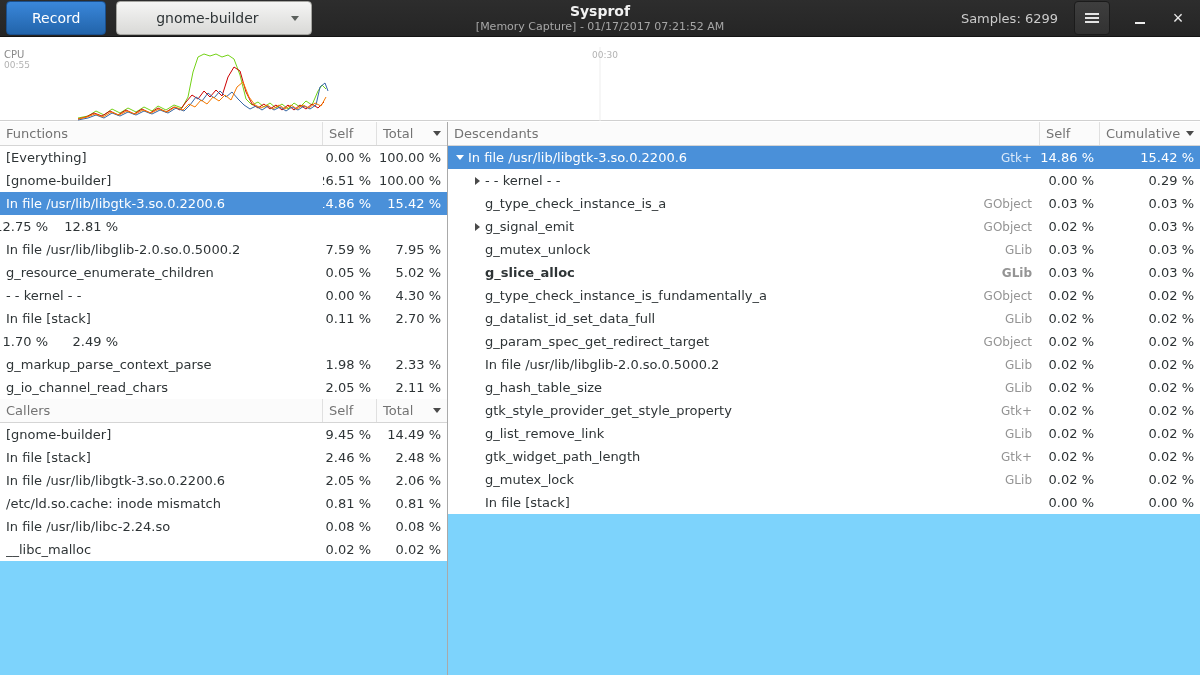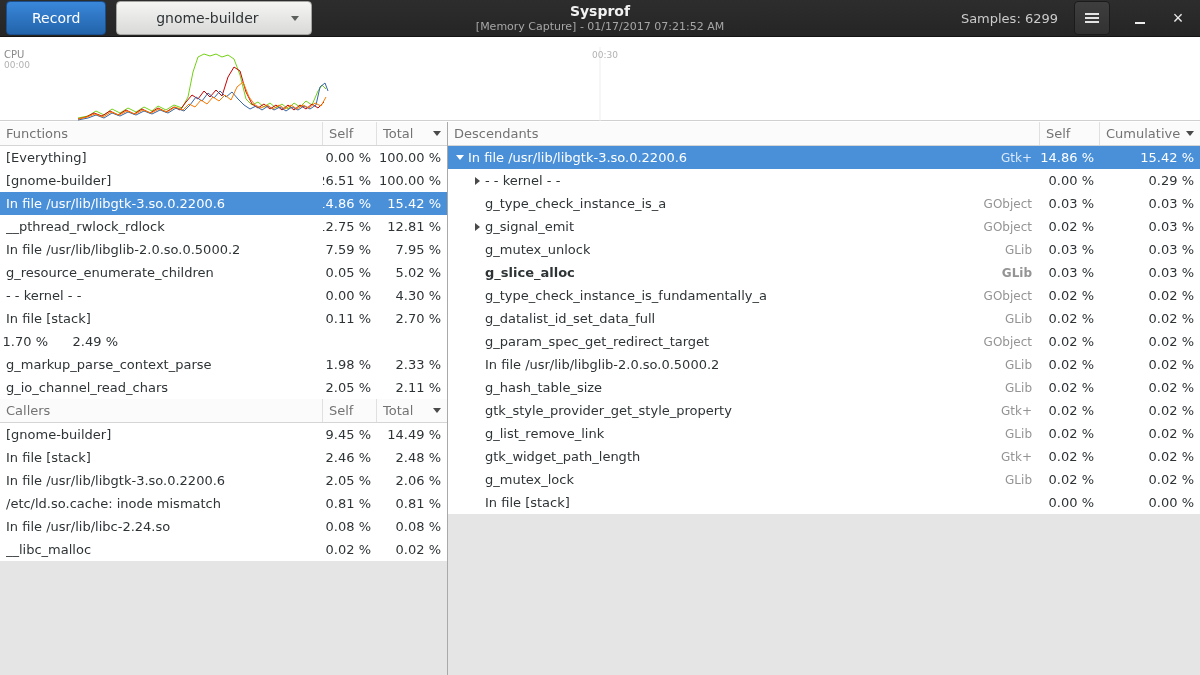--- a/index.html
+++ b/index.html
@@ -36,21 +36,21 @@
 
   
   .cpu-area { position:absolute; top:47px; left:0; width:1200px; height:74px; background:#fff;
     border-bottom:1px solid #d0d0d0; }
   .cpu-area svg { position:absolute; left:0; top:0; }
   .cpu-label { position:absolute; left:4px; top:2px; font-size:10px; color:#8a8a8a; }
   .t0 { position:absolute; left:4px; top:13px; font-size:9px; color:#b2b2b2; }
   .t30 { position:absolute; left:592px; top:3px; font-size:9px; color:#b2b2b2; }
 
   
-  .content { position:absolute; top:122px; left:0; right:0; bottom:0; display:flex; background:#e5e5e5; }
+  .content { position:absolute; top:122px; left:0; right:0; bottom:0; display:flex; background:#7dd3fc; }
   .left-pane { width:448px; flex:none; border-right:1px solid #a9a9a9; display:flex; flex-direction:column; overflow:hidden; }
   .right-pane { flex:1; display:flex; flex-direction:column; overflow:hidden; }
   .table-box { width:100%; }
 
   .trow { display:flex; height:23px; flex:none; align-items:stretch; background:#fff; }
   .thead { height:24px; background:#fbfbfb; border-bottom:1px solid #d5d5d5; }
   .hcell { display:flex; align-items:center; font-size:13px; color:#737373; padding:0 6px;
     border-right:1px solid #e0e0e0; overflow:hidden; white-space:nowrap; }
   .hcell:last-child { border-right:none; }
   .sort-arrow { margin-left:auto; width:0; height:0; border-left:4px solid transparent;
@@ -102,21 +102,21 @@
 
   <div class="cpu-area">
     <svg id="cpu-svg" width="1200" height="74" viewBox="0 0 1200 74">
       <line x1="600" y1="0" x2="600" y2="74" stroke="#ededed" stroke-width="1"></line>
     <polyline points="78,71 88,69 96,64 104,68 112,62 120,66 128,61 136,65 144,60 152,64 158,59 166,63 174,58 182,61 188,50 193,25 198,10 204,7 210,9 216,7 222,10 228,8 234,12 240,28 246,52 252,58 258,55 264,60 270,56 276,61 282,57 288,62 294,56 300,60 306,54 312,58 318,44 322,38 326,42" fill="none" stroke="#73d216" stroke-width="1" stroke-linejoin="round"></polyline>
         <polyline points="78,72 86,70 94,66 102,69 110,64 118,68 126,63 134,67 142,62 150,66 158,61 166,65 174,60 180,63 186,55 192,48 198,52 204,44 210,50 216,43 222,49 228,30 234,20 240,24 246,45 252,57 258,61 264,57 270,62 276,58 282,63 288,58 294,63 300,58 306,62 312,57 318,61 324,55" fill="none" stroke="#cc0000" stroke-width="1" stroke-linejoin="round"></polyline>
         <polyline points="78,73 88,71 96,68 104,71 112,66 120,69 128,65 136,68 144,64 152,67 160,63 168,66 176,61 184,64 190,58 196,50 202,54 208,46 214,51 220,44 226,50 232,45 238,52 244,58 250,62 256,59 262,63 268,59 274,63 280,60 286,64 292,60 298,63 304,59 310,62 316,58 320,40 325,36 328,44" fill="none" stroke="#3465a4" stroke-width="1" stroke-linejoin="round"></polyline>
         <polyline points="78,72 87,70 95,67 103,70 111,65 119,68 127,64 135,67 143,63 151,66 159,62 167,65 175,60 183,63 189,57 195,60 201,53 207,57 213,50 219,54 225,48 231,53 237,40 243,35 249,50 255,58 261,61 267,58 273,62 279,58 285,62 291,58 297,62 303,58 309,61 315,56 321,59 326,50" fill="none" stroke="#f57900" stroke-width="1" stroke-linejoin="round"></polyline>
       </svg>
     <span class="cpu-label">CPU</span>
-    <span class="t0">00:00</span>
+    <span class="t0">00:55</span>
     <span class="t30">00:30</span>
   </div>
 
   <div class="content">
     <div class="left-pane">
       <div class="table-box" id="functions-table">
           <div class="trow thead">
             <div class="tcell hcell" style="flex: 1 1 0%;">
               <span>Functions</span>
             </div>
@@ -143,23 +143,20 @@
             <div class="tcell num" style="width: 70px;">100.00 %</div>
           </div>
           <div class="trow selected">
             <div class="tcell name-cell">
               <span class="fname">In file /usr/lib/libgtk-3.so.0.2200.6</span>
             </div>
             <div class="tcell num" style="width: 54px;">14.86 %</div>
             <div class="tcell num" style="width: 70px;">15.42 %</div>
           </div>
           <div class="trow">
-            <div class="tcell name-cell">
-              <span class="fname">__pthread_rwlock_rdlock</span>
-            </div>
             <div class="tcell num" style="width: 54px;">12.75 %</div>
             <div class="tcell num" style="width: 70px;">12.81 %</div>
           </div>
           <div class="trow">
             <div class="tcell name-cell">
               <span class="fname">In file /usr/lib/libglib-2.0.so.0.5000.2</span>
             </div>
             <div class="tcell num" style="width: 54px;">7.59 %</div>
             <div class="tcell num" style="width: 70px;">7.95 %</div>
           </div>

